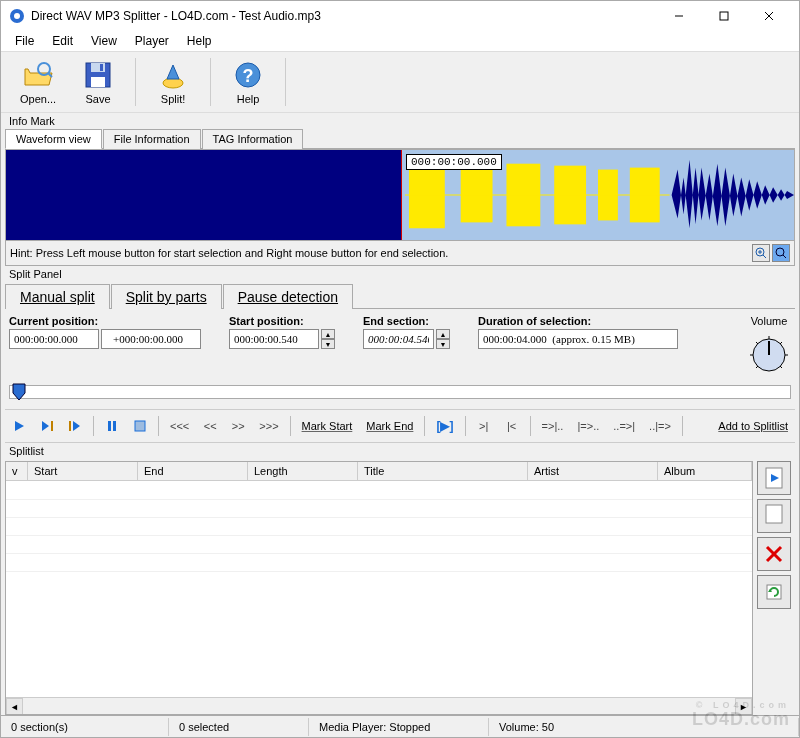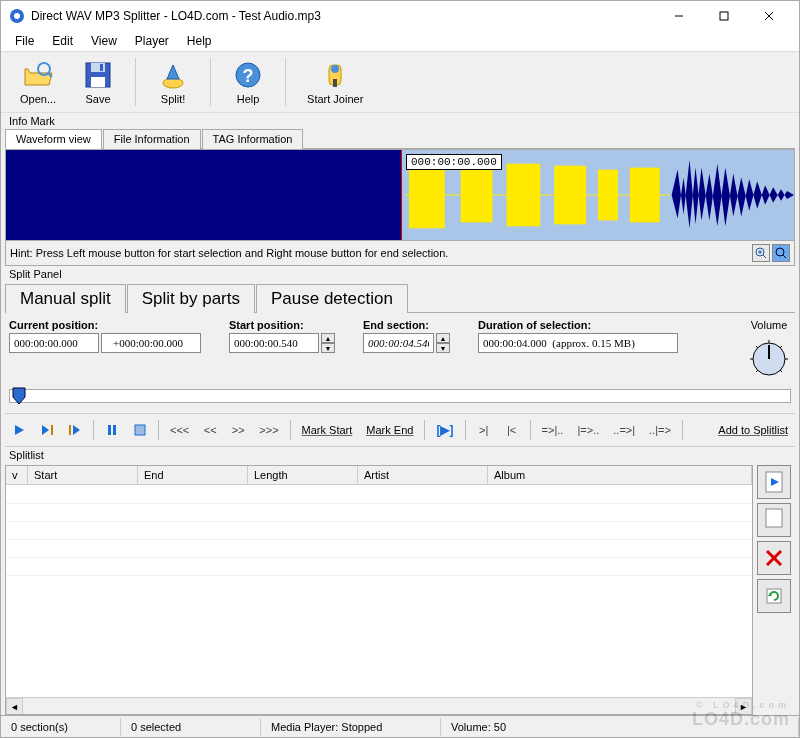--- a/index.html
+++ b/index.html
@@ -34,21 +34,21 @@
 .waveform-right-bg { position: absolute; top: 0; bottom: 0; left: 395px; right: 0; background: #a9c6e8; }
 .waveform-audio { position: absolute; top: 0; bottom: 0; left: 395px; right: 0; }
 .red-line { position: absolute; left: 395px; top: 0; bottom: 0; width: 1px; background: #d00000; }
 .time-label-box { position: absolute; top: 4px; left: 400px; background: #fff; border: 1px solid #000; padding: 1px 4px; font-size: 11px; font-family: 'Courier New', monospace; }
 
 .hint-row { display: flex; align-items: center; padding: 3px 4px; border: 1px solid #aaa; border-top: none; background: #f0f0f0; font-size: 11px; }
 .hint-row .hint-icons { display: flex; gap: 2px; }
 .hint-row .hint-icon-btn { width: 18px; height: 18px; border: 1px solid #888; display: flex; align-items: center; justify-content: center; background: #e8e8e8; }
 
 .split-tabs { display: flex; border-bottom: 1px solid #aaa; margin-top: 2px; }
-.split-tabs .tab { padding: 4px 14px; border: 1px solid #aaa; border-bottom: none; background: #f0f0f0; margin-right: 1px; margin-bottom: -1px; font-size: 17px; }
+.split-tabs .tab { padding: 4px 14px; border: 1px solid #aaa; border-bottom: none; background: #f0f0f0; margin-right: 1px; margin-bottom: -1px; font-size: 14px; text-decoration: underline; }
 .split-tabs .tab.active { background: #f0f0f0; }
 
 .position-row { display: flex; align-items: flex-start; padding: 6px 4px; gap: 28px; background: #f0f0f0; }
 .pos-group { display: flex; flex-direction: column; gap: 2px; }
 .pos-label { font-size: 11px; font-weight: bold; }
 .pos-inputs { display: flex; gap: 2px; }
 .pos-input { border: 1px solid #888; background: #fff; padding: 2px 4px; font-size: 11px; font-family: Tahoma; height: 20px; }
 .spinner { width: 14px; height: 20px; display: flex; flex-direction: column; }
 .spinner .sp-btn { flex: 1; border: 1px solid #888; background: #e8e8e8; font-size: 7px; display: flex; align-items: center; justify-content: center; }
 
@@ -157,30 +157,20 @@
     <div class="tb-btn">
       <span class="tb-icon">
         <svg width="32" height="32" viewBox="0 0 32 32">
             <circle cx="16" cy="16" r="12" fill="#4a90d9" stroke="#1a5aa9"></circle>
             <text x="16" y="23" text-anchor="middle" font-size="18" fill="#fff" font-weight="bold">?</text>
           </svg>
       </span>
       <span class="tb-label">Help</span>
     </div>
     <div class="tb-sep"></div>
-    <div class="tb-btn">
-      <span class="tb-icon">
-        <svg width="32" height="32" viewBox="0 0 32 32">
-            <rect x="10" y="6" width="12" height="20" rx="4" fill="#ffd24d" stroke="#c49a00"></rect>
-            <circle cx="16" cy="10" r="4" fill="#4a90d9"></circle>
-            <path d="M14 20 L18 20 L18 28 L14 28 Z" fill="#4a4a4a"></path>
-          </svg>
-      </span>
-      <span class="tb-label">Start Joiner</span>
-    </div>
   </div>
 
   <div class="content">
     <div class="panel-label">Info Mark</div>
 
     <div class="tabstrip">
       <div class="tab active">Waveform view</div>
       <div class="tab">File Information</div>
       <div class="tab">TAG Information</div>
     </div>
@@ -386,20 +376,21 @@
 
     <div class="panel-label">Splitlist</div>
 
     <div class="splitlist-area">
       <div class="splitlist-table">
         <div class="splitlist-header">
           <div class="col" style="width:22px">v</div>
           <div class="col" style="width:110px">Start</div>
           <div class="col" style="width:110px">End</div>
           <div class="col" style="width:110px">Length</div>
+          <div class="col" style="width:170px">Title</div>
           <div class="col" style="width:130px">Artist</div>
           <div class="col" style="flex:1">Album</div>
         </div>
         <div class="splitlist-body">
           <div class="grid-line" style="top:18px"></div>
           <div class="grid-line" style="top:36px"></div>
           <div class="grid-line" style="top:54px"></div>
           <div class="grid-line" style="top:72px"></div>
           <div class="grid-line" style="top:90px"></div>
         </div>
@@ -433,21 +424,21 @@
               <rect x="3" y="3" width="14" height="14" fill="#fff" stroke="#888"></rect>
               <path d="M6 10 A4 4 0 1 1 10 14" fill="none" stroke="#2a9d3e" stroke-width="2"></path>
               <polygon points="4,10 8,10 6,7" fill="#2a9d3e"></polygon>
             </svg>
         </div>
       </div>
     </div>
   </div>
 
   <div class="statusbar">
-    <div class="cell" style="width:120px">0 section(s)</div>
+    <div class="cell" style="width:168px">0 section(s)</div>
     <div class="cell" style="width:140px">0 selected</div>
     <div class="cell" style="width:180px">Media Player: Stopped</div>
     <div class="cell" style="flex:1">Volume: 50</div>
   </div>
 </div>
 
 <div class="watermark">
   <span class="small">© LO4D.com</span>
   <span>LO4D.com</span>
 </div>

